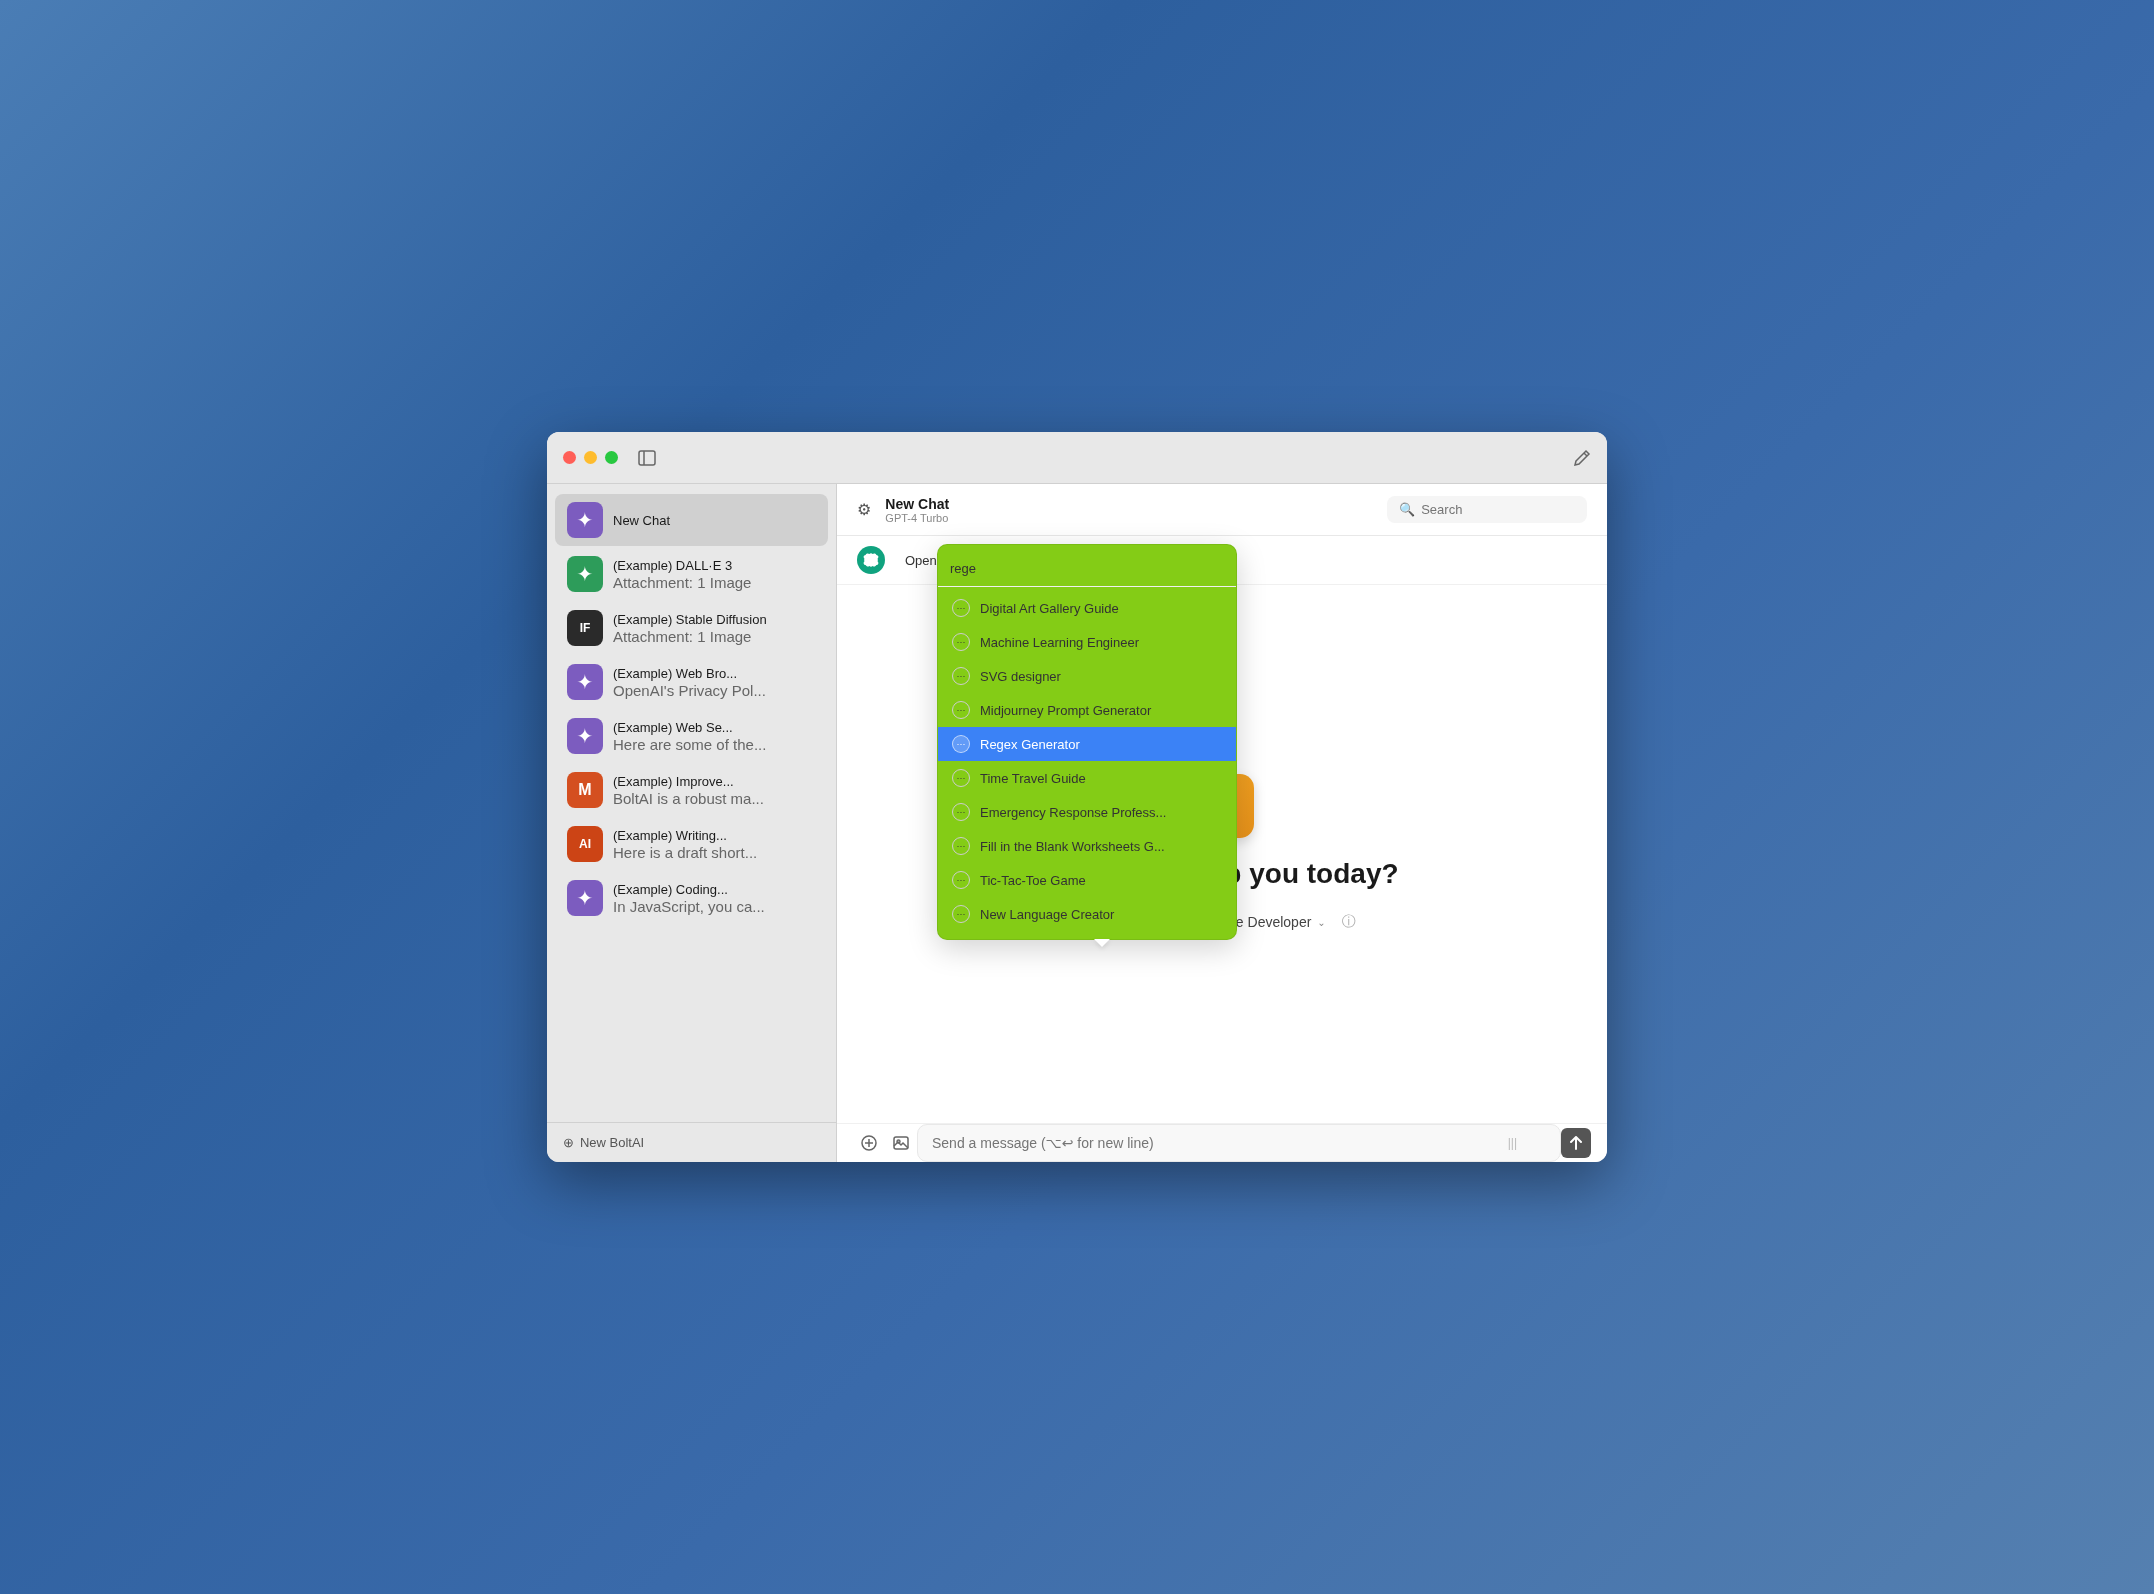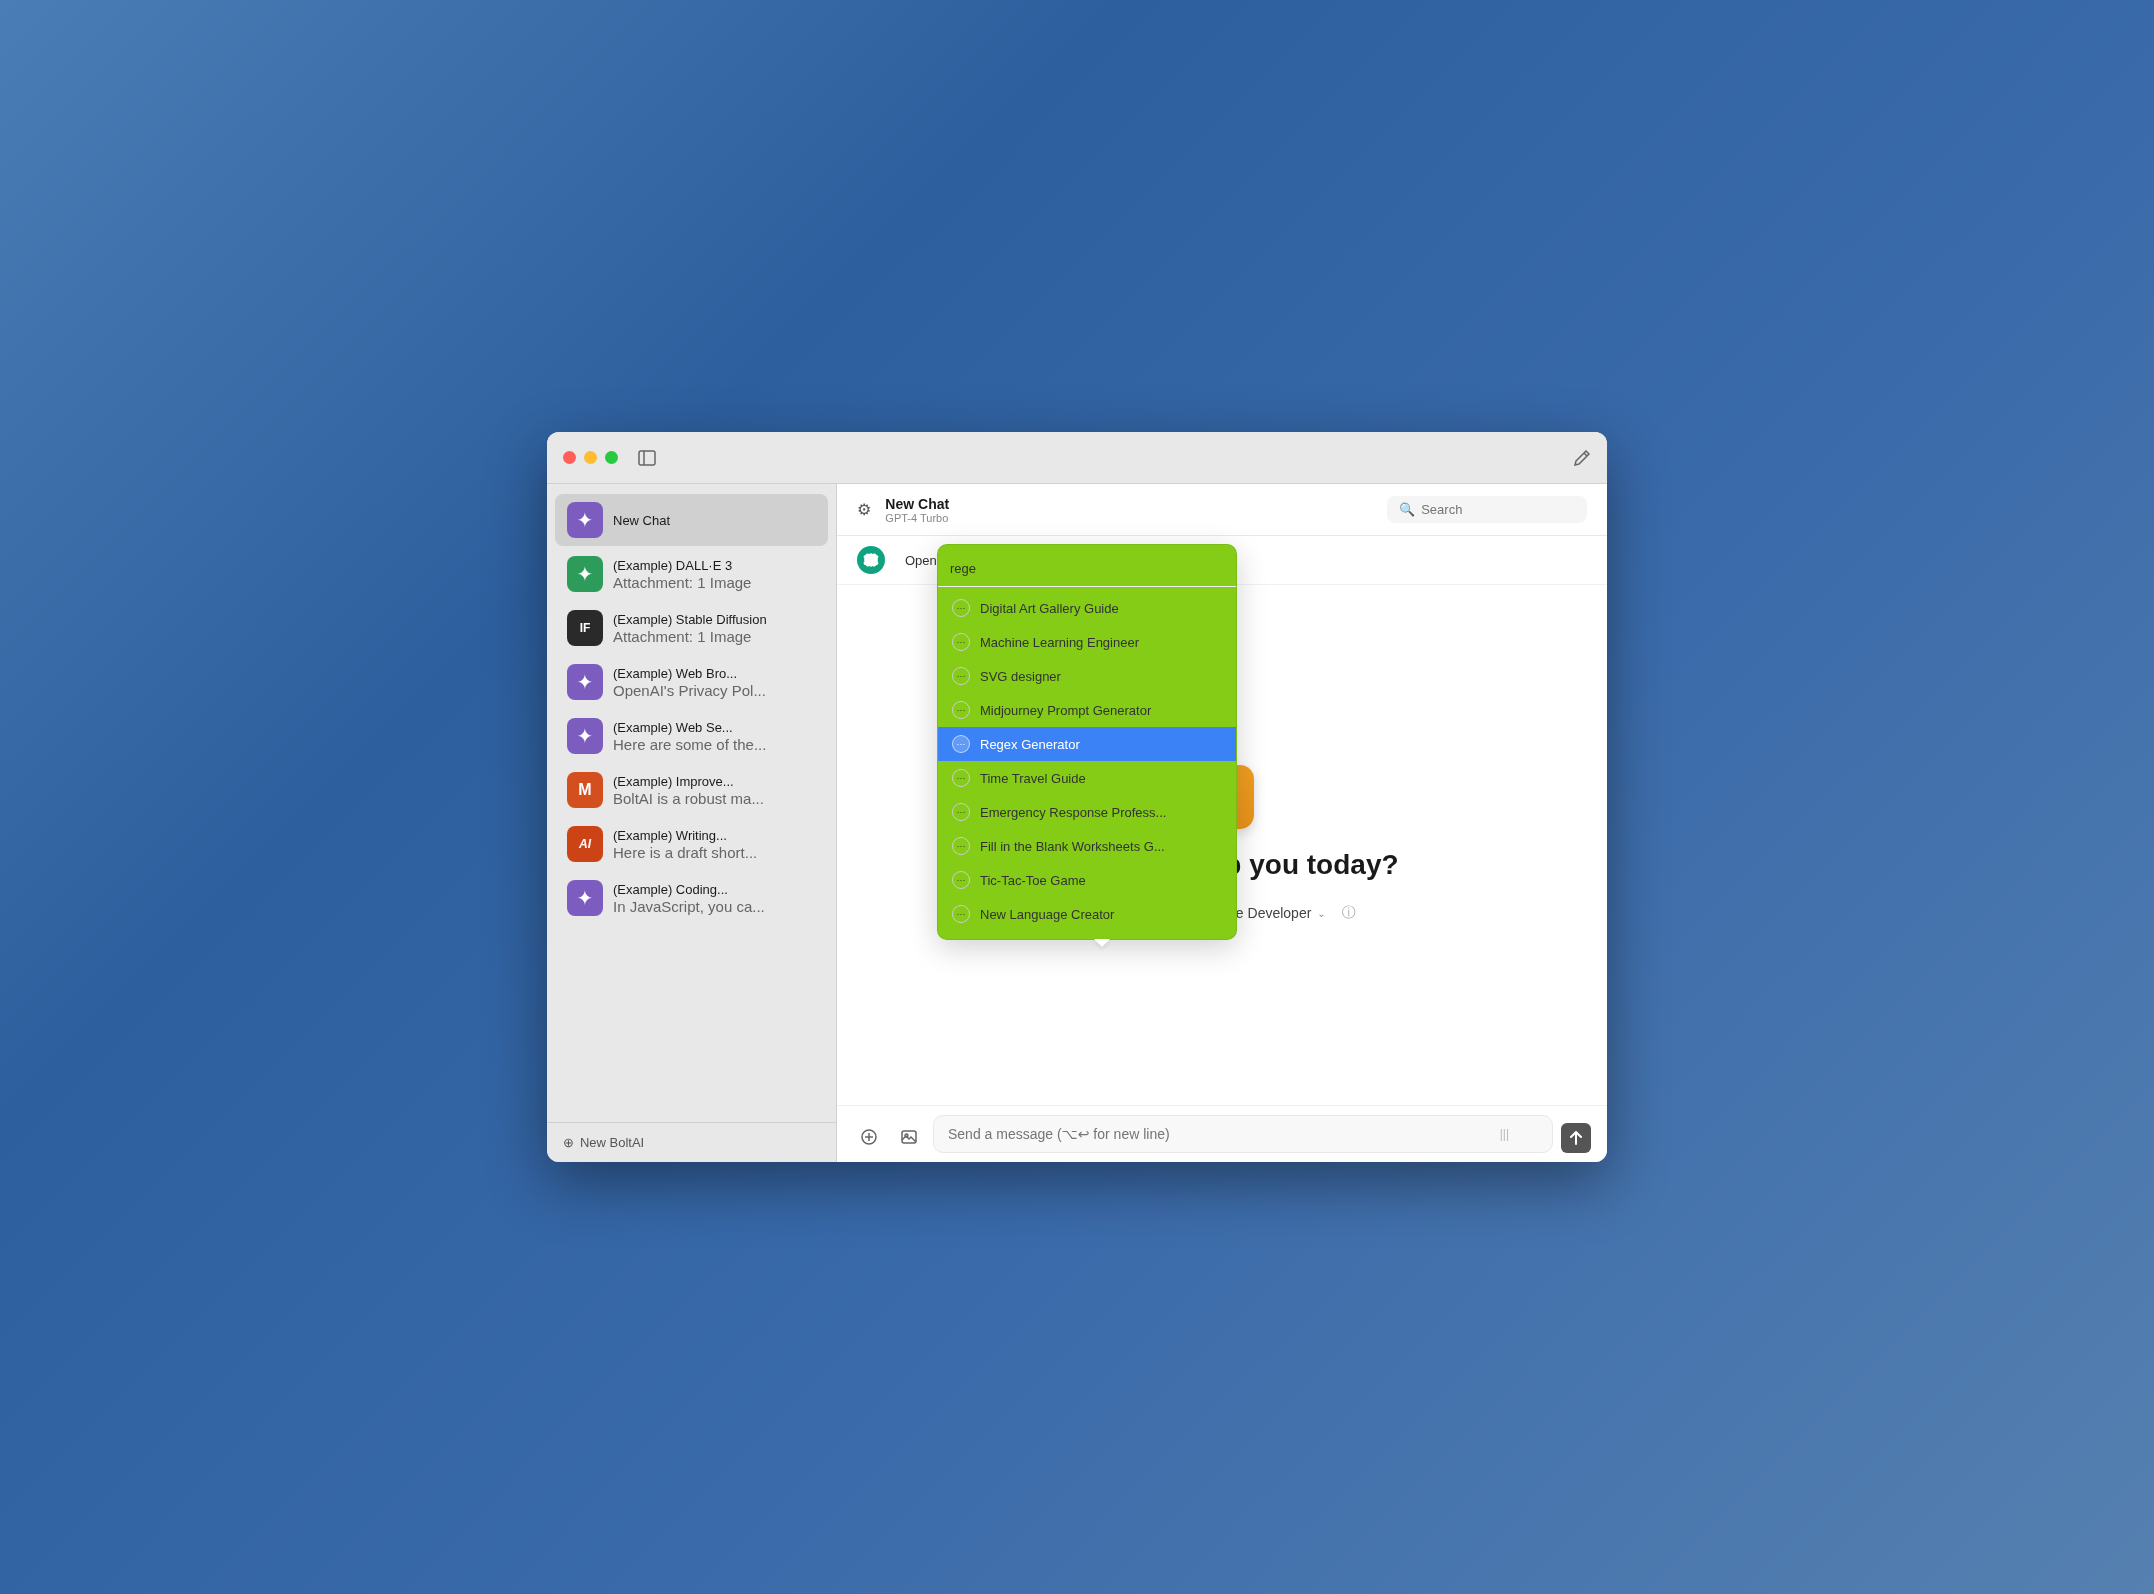--- a/index.html
+++ b/index.html
@@ -326,25 +326,25 @@
     }
 
     .info-icon {
       color: #aaa;
       font-size: 14px;
       cursor: pointer;
     }
 
     
     .chat-input-bar {
-      padding: 9px 16px;
+      padding: 0 16px;
       border-top: 1px solid #f0f0f0;
       display: flex;
-      align-items: flex-end;
-      gap: 8px;
+      align-items: center;
+      gap: 0;
       flex-shrink: 0;
     }
 
     .input-action-btn {
       width: 32px;
       height: 32px;
       border-radius: 50%;
       display: flex;
       align-items: center;
       justify-content: center;
@@ -544,21 +544,21 @@
 
         <div class="sidebar-item">
           <div class="sidebar-item-avatar" style="background:#d44f20;color:white;font-size:16px;font-weight:700;">M</div>
           <div class="sidebar-item-text">
             <div class="sidebar-item-title">(Example) Improve...</div>
             <div class="sidebar-item-subtitle">BoltAI is a robust ma...</div>
           </div>
         </div>
 
         <div class="sidebar-item">
-          <div class="sidebar-item-avatar" style="background:#cc4415;color:white;font-size:12px;font-weight:700;font-style:italic;">AI</div>
+          <div class="sidebar-item-avatar" style="background:#cc4415;color:white;font-size:12px;font-weight:700;">AI</div>
           <div class="sidebar-item-text">
             <div class="sidebar-item-title">(Example) Writing...</div>
             <div class="sidebar-item-subtitle">Here is a draft short...</div>
           </div>
         </div>
 
         <div class="sidebar-item">
           <div class="sidebar-item-avatar avatar-purple" style="color:white;font-size:20px;">✦</div>
           <div class="sidebar-item-text">
             <div class="sidebar-item-title">(Example) Coding...</div>

